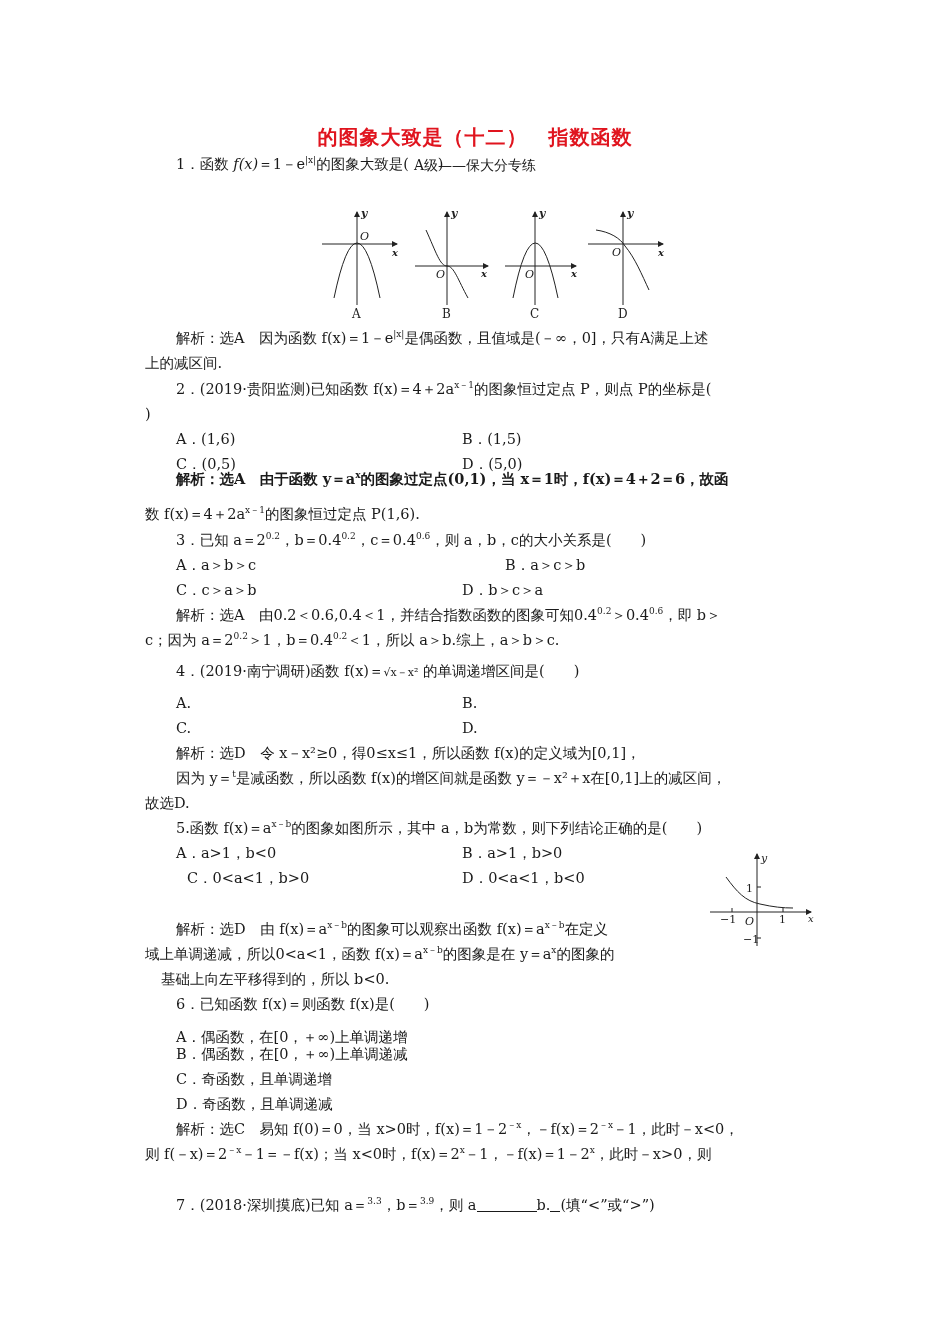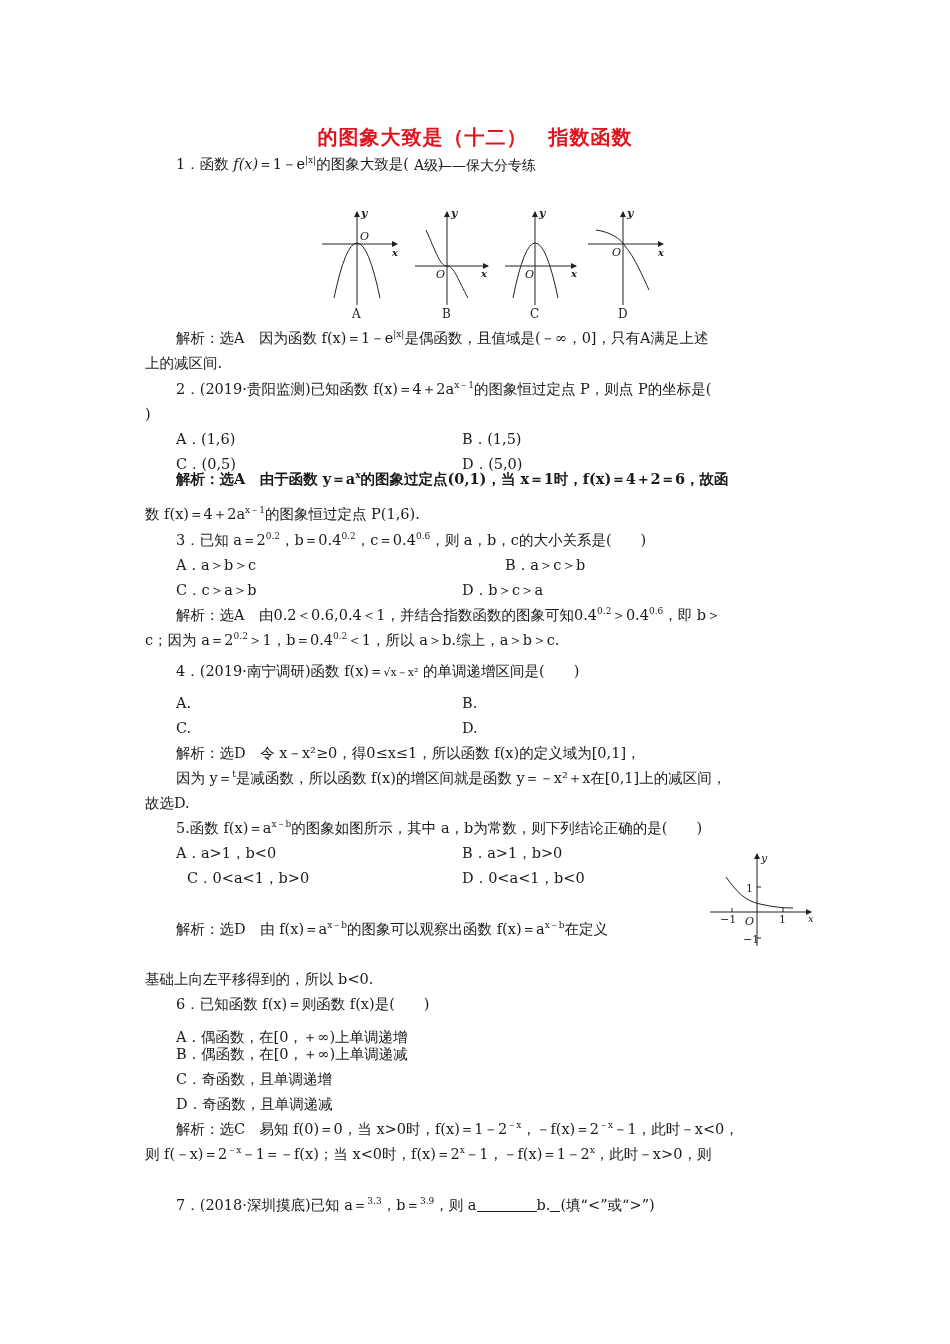--- a/index.html
+++ b/index.html
@@ -155,21 +155,24 @@
     <text x="41" y="42" font-size="11" fill="#222">1</text>
     <text x="38" y="93" font-size="11" fill="#222">−1</text>
     <text x="15" y="73" font-size="11" fill="#222">−1</text>
     <text x="40" y="75" font-size="11" font-style="italic" fill="#222">O</text>
     <text x="74" y="73" font-size="11" fill="#222">1</text>
   </svg>
 
   <div class="line ind" style="top:919px;">
     <span>解析：选D　由 f(x)＝a</span><sup>x－b</sup><span>的图象可以观察出函数 f(x)＝a</span><sup>x－b</sup><span>在定义</span>
   </div>
-  <div class="line flush" style="top:969px;">基础上向左平移得到的，所以 b&lt;0.</div>
+  <div class="line flush" style="top:944px;">
+    <span>域上单调递减，所以0&lt;a&lt;1，函数 f(x)＝a</span><sup>x－b</sup><span>的图象是在 y＝a</span><sup>x</sup><span>的图象的</span>
+  </div>
+  <div class="line flush" style="top:969px;margin-left:16px;">基础上向左平移得到的，所以 b&lt;0.</div>
 
   <div class="line ind" style="top:994px;">6．已知函数 f(x)＝则函数 f(x)是(　　)</div>
   <div class="line ind" style="top:1019px;margin-top:8px;">A．偶函数，在[0，＋∞)上单调递增</div>
   <div class="line ind" style="top:1044px;">B．偶函数，在[0，＋∞)上单调递减</div>
   <div class="line ind" style="top:1069px;">C．奇函数，且单调递增</div>
   <div class="line ind" style="top:1094px;">D．奇函数，且单调递减</div>
   <div class="line ind" style="top:1119px;">
     <span>解析：选C　易知 f(0)＝0，当 x&gt;0时，f(x)＝1－2</span><sup>－x</sup><span>，－f(x)＝2</span><sup>－x</sup><span>－1，此时－x&lt;0，</span>
   </div>
   <div class="line flush" style="top:1144px;">

